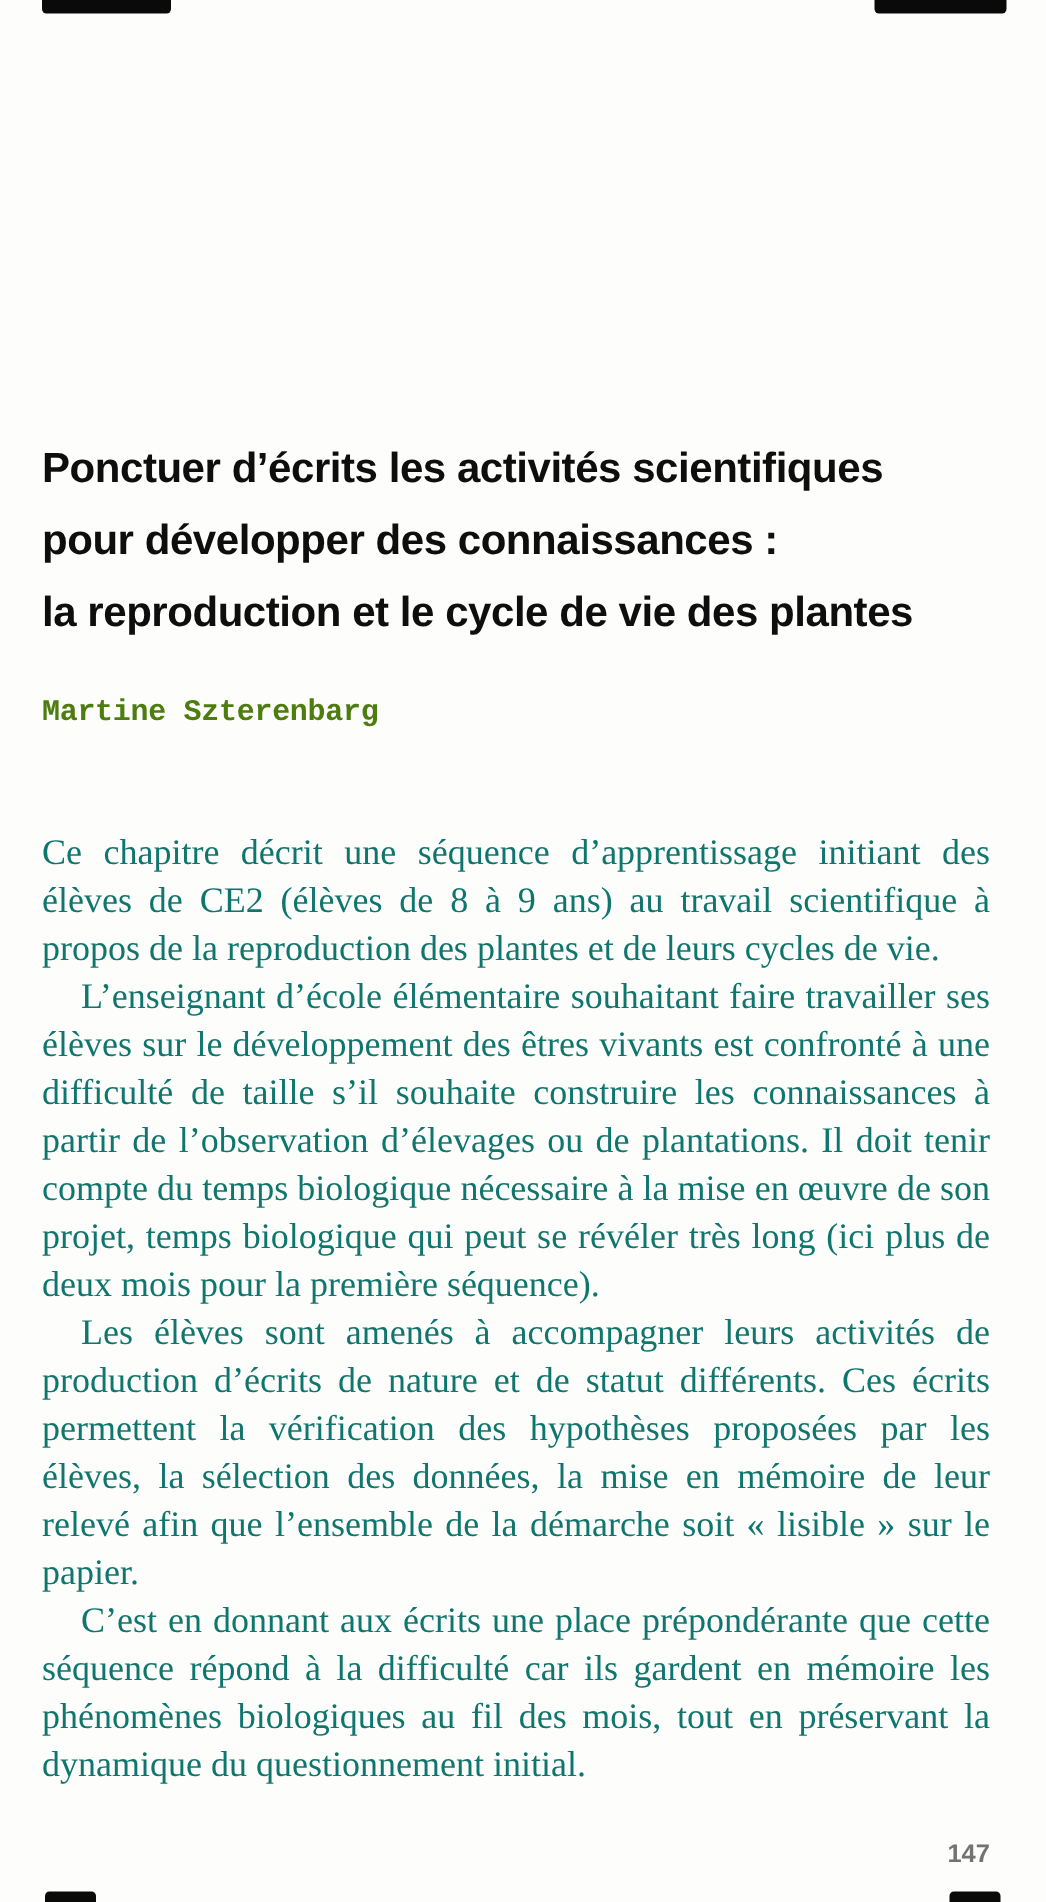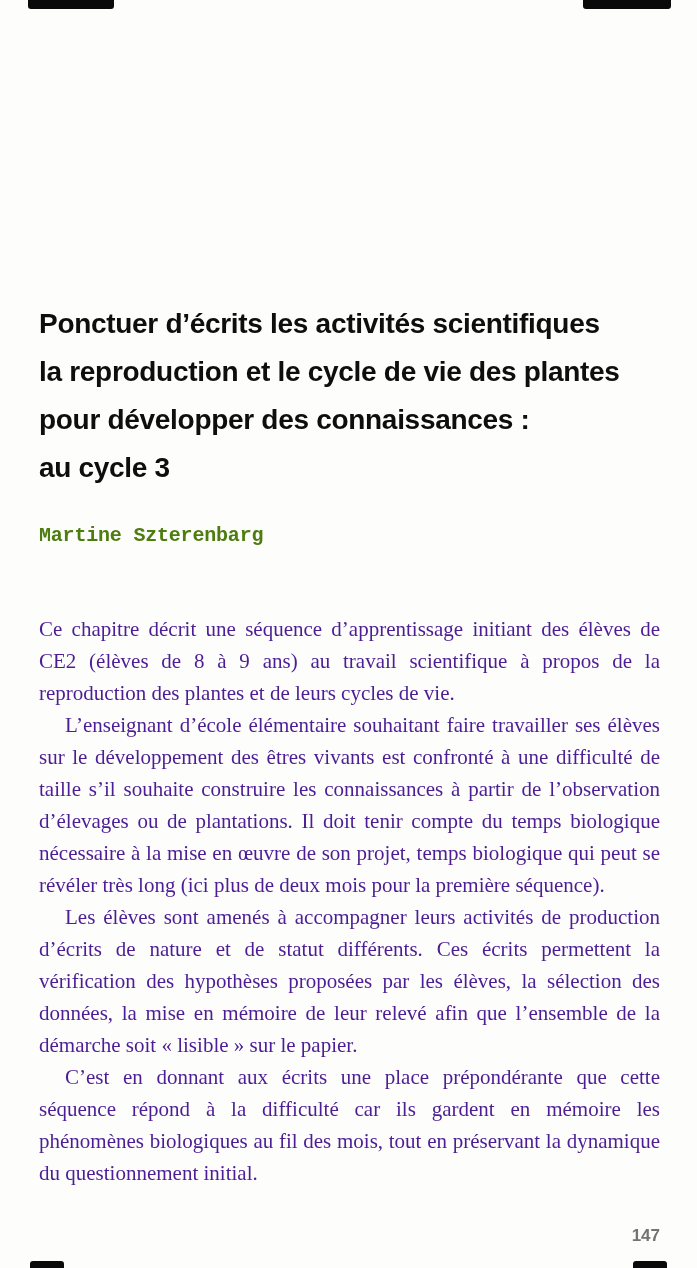--- a/index.html
+++ b/index.html
@@ -21,24 +21,23 @@
     position: absolute;
     background: #0a0a0a;
   }
   .artifact.tl { top: 0; left: 28px;  width: 86px; height: 9px;  border-radius: 0 0 3px 3px; }
   .artifact.tr { top: 0; right: 26px; width: 88px; height: 9px;  border-radius: 0 0 3px 3px; }
   .artifact.bl { bottom: 0; left: 30px;  width: 34px; height: 7px; border-radius: 3px 3px 0 0; }
   .artifact.br { bottom: 0; right: 30px; width: 34px; height: 7px; border-radius: 3px 3px 0 0; }
 
   .content {
     position: absolute;
-    left: 39px;
+    left: 28px;
     right: 37px;
     top: 0;
-    margin-top: 12px;
   }
   .title {
     margin: 288px 0 0 0;
     font-family: "Liberation Sans", sans-serif;
     font-weight: bold;
     font-size: 28px;
     line-height: 48px;
     letter-spacing: -0.3px;
     color: #0e0e0e;
   }
@@ -46,24 +45,24 @@
   .author {
     margin-top: 32px;
     font-family: Liberation Mono, monospace;
     font-weight: bold;
     font-size: 20px;
     letter-spacing: -0.2px;
     color: #4d7c0f;
   }
   .body-text {
     margin-top: 66px;
-    font-size: 21px;
+    font-size: 24px;
     line-height: 32px;
     text-align: justify;
-    color: #4c1d95;
+    color: #0f766e;
     font-family: Liberation Serif, serif;
   }
   .body-text p { margin: 0; }
   .body-text p.indent { text-indent: 26px; }
 
   .page-number {
     position: absolute;
     right: 37px;
     bottom: 22px;
     font-family: "Liberation Sans", sans-serif;
@@ -79,23 +78,22 @@
 
   <div class="artifact tl"></div>
   <div class="artifact tr"></div>
   <div class="artifact bl"></div>
   <div class="artifact br"></div>
 
   <div class="content">
 
     <h1 class="title">
       <span class="tline">Ponctuer d’écrits les activités scientifiques</span>
+      <span class="tline">pour développer des connaissances :</span>
       <span class="tline">la reproduction et le cycle de vie des plantes</span>
-      <span class="tline">pour développer des connaissances :</span>
-      <span class="tline">au cycle 3</span>
     </h1>
 
     <div class="author">Martine Szterenbarg</div>
 
     <div class="body-text">
       <p>Ce chapitre décrit une séquence d’apprentissage initiant des élèves de CE2 (élèves de 8 à 9 ans) au travail scientifique à propos de la reproduction des plantes et de leurs cycles de vie.</p>
       <p class="indent">L’enseignant d’école élémentaire souhaitant faire travailler ses élèves sur le développement des êtres vivants est confronté à une difficulté de taille s’il souhaite construire les connaissances à partir de l’observation d’élevages ou de plantations. Il doit tenir compte du temps biologique nécessaire à la mise en œuvre de son projet, temps biologique qui peut se révéler très long (ici plus de deux mois pour la première séquence).</p>
       <p class="indent">Les élèves sont amenés à accompagner leurs activités de production d’écrits de nature et de statut différents. Ces écrits permettent la vérification des hypothèses proposées par les élèves, la sélection des données, la mise en mémoire de leur relevé afin que l’ensemble de la démarche soit « lisible » sur le papier.</p>
       <p class="indent">C’est en donnant aux écrits une place prépondérante que cette séquence répond à la difficulté car ils gardent en mémoire les phénomènes biologiques au fil des mois, tout en préservant la dynamique du questionnement initial.</p>
     </div>

